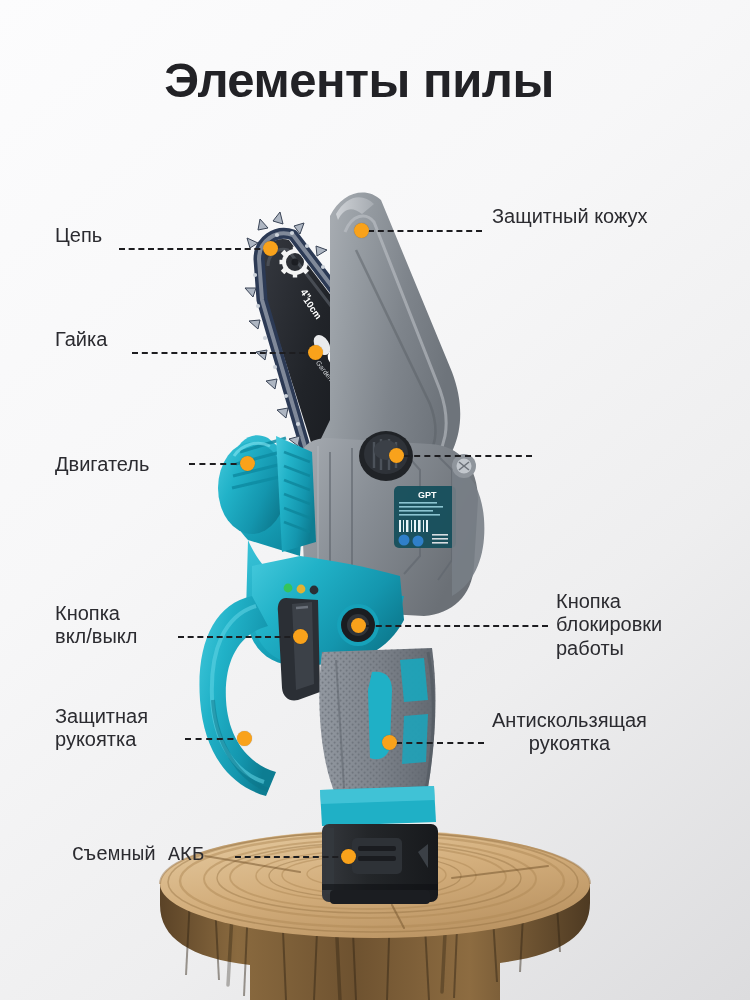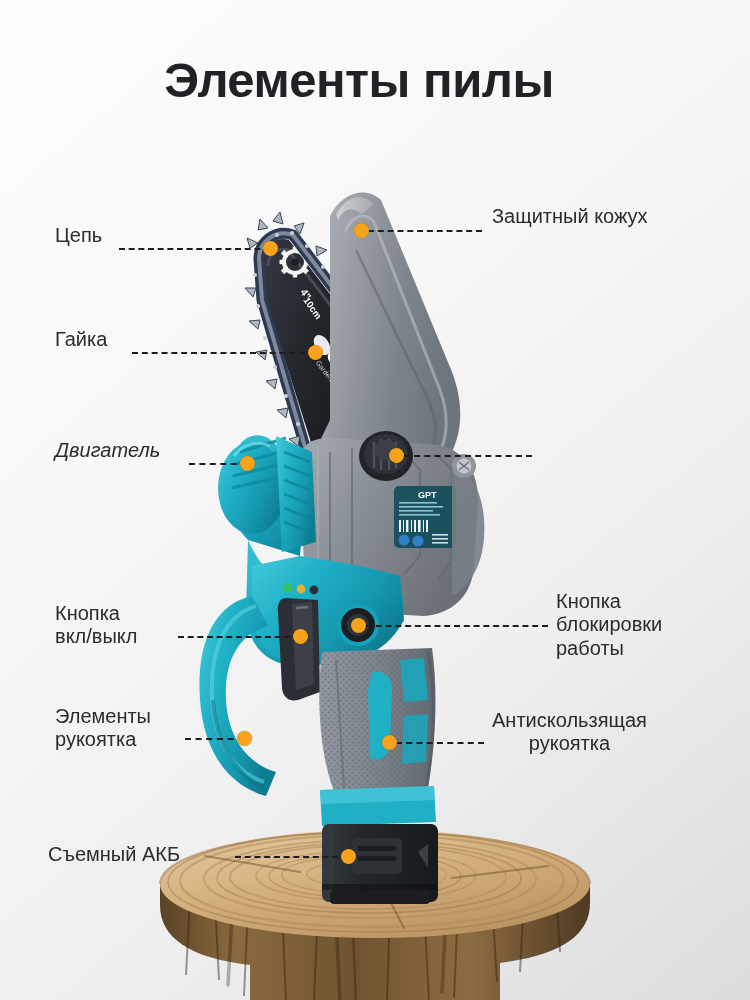--- a/index.html
+++ b/index.html
@@ -423,35 +423,35 @@
   </svg>
 
   <div class="lbl l" style="left:55px;top:224px;">Цепь</div>
   <div class="lead" style="left:119px;top:248px;width:151px;"></div>
   <div class="dot" style="left:263px;top:241px;"></div>
 
   <div class="lbl l" style="left:55px;top:328px;">Гайка</div>
   <div class="lead" style="left:132px;top:352px;width:183px;"></div>
   <div class="dot" style="left:308px;top:345px;"></div>
 
-  <div class="lbl l" style="left:55px;top:439px;font-style:italic;">Двигатель</div>
+  <div class="lbl l" style="left:55px;top:453px;">Двигатель</div>
   <div class="lead" style="left:189px;top:463px;width:58px;"></div>
   <div class="dot" style="left:240px;top:456px;"></div>
 
   <div class="lbl l" style="left:55px;top:602px;">Кнопка
 вкл/выкл</div>
   <div class="lead" style="left:178px;top:636px;width:122px;"></div>
   <div class="dot" style="left:293px;top:629px;"></div>
 
-  <div class="lbl l" style="left:55px;top:705px;">Элементы
+  <div class="lbl l" style="left:55px;top:705px;">Защитная
 рукоятка</div>
   <div class="lead" style="left:185px;top:738px;width:59px;"></div>
   <div class="dot" style="left:237px;top:731px;"></div>
 
-  <div class="lbl l" style="left:48px;top:843px;">Съемный АКБ</div>
+  <div class="lbl l" style="left:72px;top:843px;font-family:Liberation Mono, monospace;">Съемный АКБ</div>
   <div class="lead" style="left:235px;top:856px;width:113px;"></div>
   <div class="dot" style="left:341px;top:849px;"></div>
 
   <div class="lbl r" style="left:492px;top:205px;">Защитный кожух</div>
   <div class="lead" style="left:368px;top:230px;width:114px;"></div>
   <div class="dot" style="left:354px;top:223px;"></div>
 
   <div class="lead" style="left:404px;top:455px;width:128px;"></div>
   <div class="dot" style="left:389px;top:448px;"></div>
 

